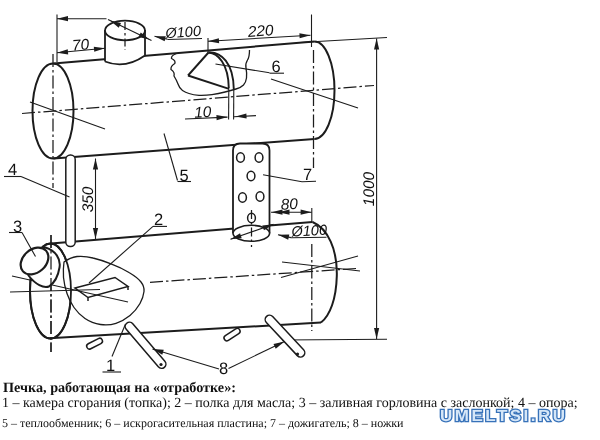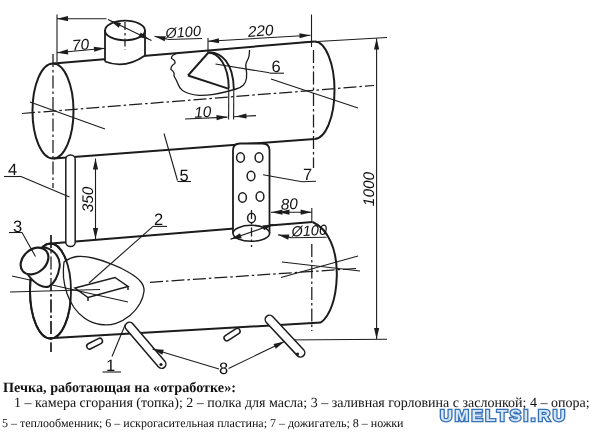--- a/index.html
+++ b/index.html
@@ -1,21 +1,21 @@
 <!DOCTYPE html>
 <html><head>
 <meta charset="utf-8">
 <style>
 html,body{margin:0;padding:0;}
 *{-webkit-font-smoothing:antialiased;text-rendering:geometricPrecision;}
 body{width:600px;height:440px;background:#ffffff;overflow:hidden;position:relative;transform:translateZ(0);
  font-family:"Liberation Sans",sans-serif;}
 #cap{position:absolute;left:0;top:0;width:600px;font-family:"Liberation Serif",serif;color:#111;}
 .l1{position:absolute;left:3px;top:380px;font-size:14.2px;font-weight:bold;white-space:nowrap;text-align:center;}
-.l2{position:absolute;left:14px;top:396px;font-size:14px;white-space:nowrap;}
+.l2{position:absolute;left:2px;top:396px;font-size:14px;white-space:nowrap;}
 .l3{position:absolute;left:2px;top:415.5px;font-size:12px;white-space:nowrap;}
 #wm{position:absolute;left:0;top:0;}
 </style>
 </head>
 <body>
 <svg width="600" height="440" viewBox="0 0 600 440">
 <defs>
 <g id="ar">
         <polygon points="0,0 -11,2.6 -11,-2.6" fill="#1c1c1c"></polygon>
       </g>

